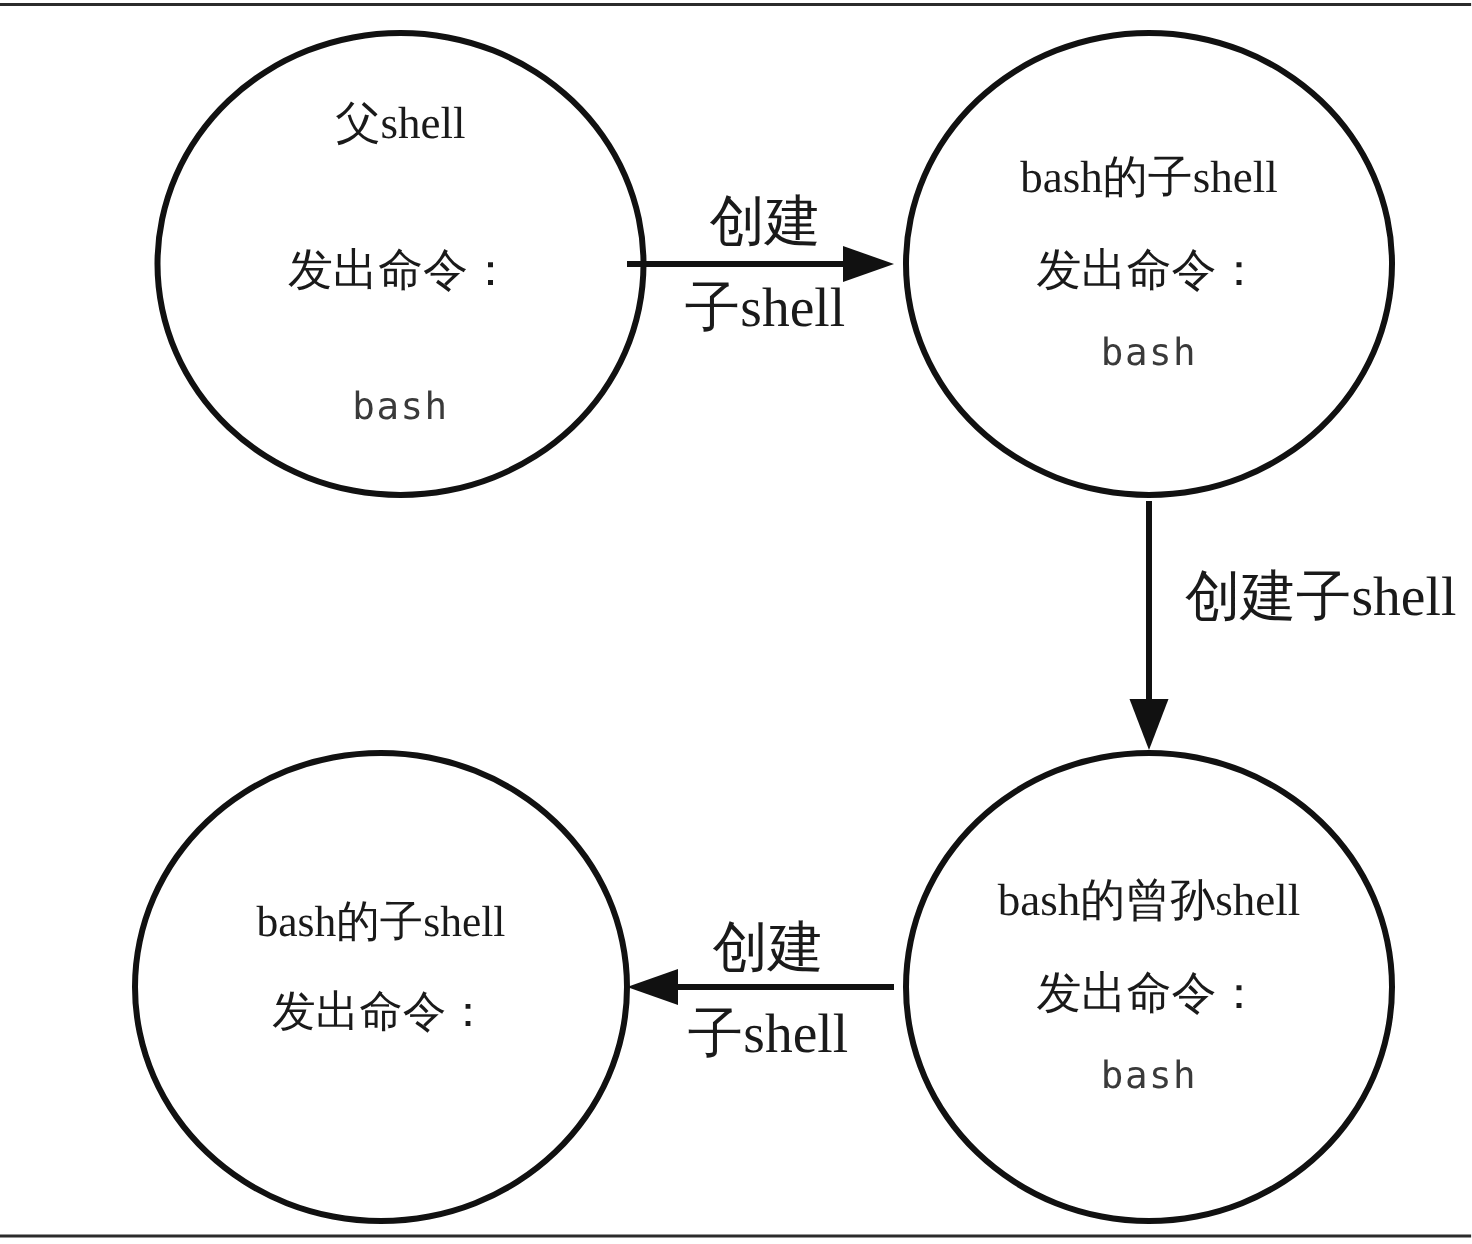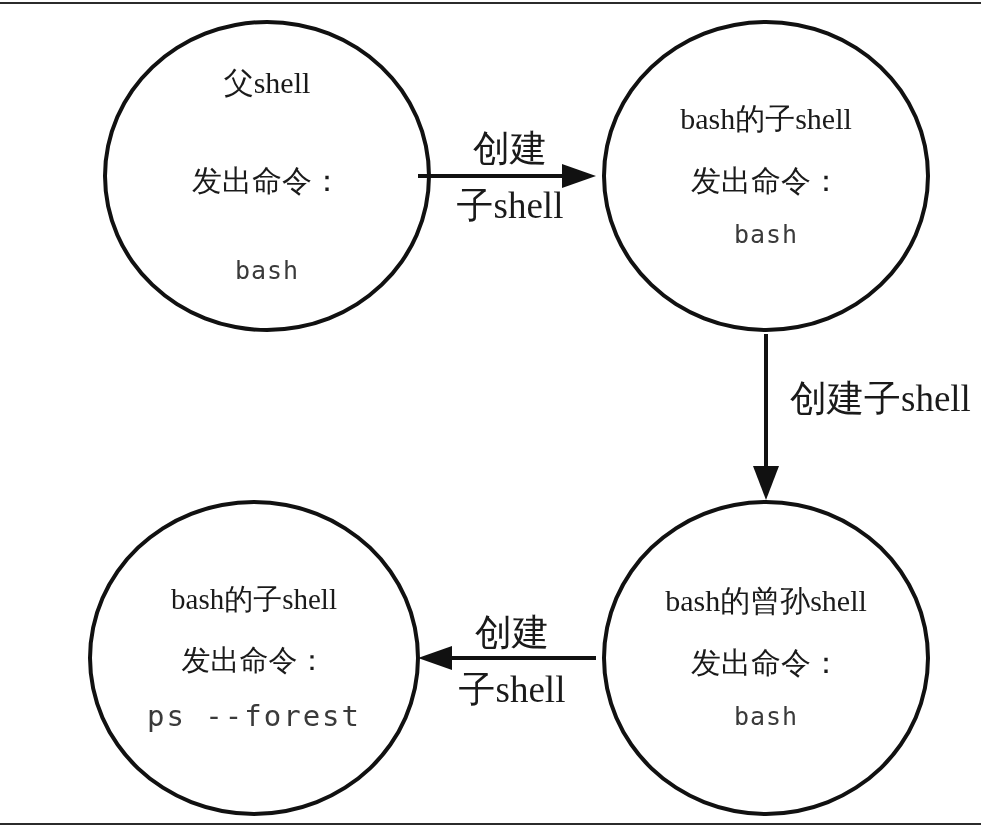--- a/index.html
+++ b/index.html
@@ -127,21 +127,20 @@
     <span class="line serif">发出命令：</span>
     <span class="gap-b"></span>
     <span class="line mono">bash</span>
   </div>
 
   <div class="node" id="node-greatgrandchild-shell">
     <span class="line serif">bash的子shell</span>
     <span class="gap-a"></span>
     <span class="line serif">发出命令：</span>
     <span class="gap-b"></span>
-    <span class="line mono">ps --forest</span>
   </div>
 
   <svg class="arrow-svg" id="arrow-top-svg" viewBox="0 0 186 32">
     <line x1="4" y1="16" x2="152" y2="16" stroke="#111111" stroke-width="4"></line>
     <polygon points="148,4 182,16 148,28" fill="#111111"></polygon>
   </svg>
   <div class="arrow-label" id="label-create-child-top">
     <span class="l1">创建</span>
     <span class="l2">子shell</span>
   </div>

